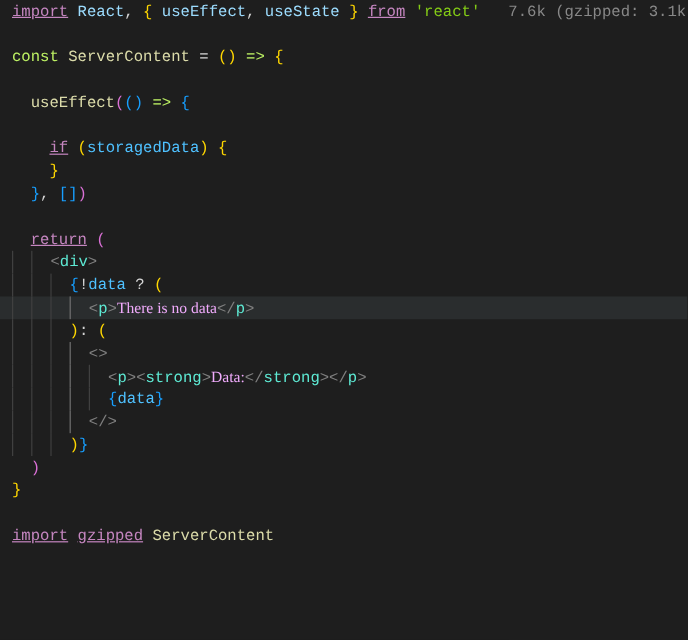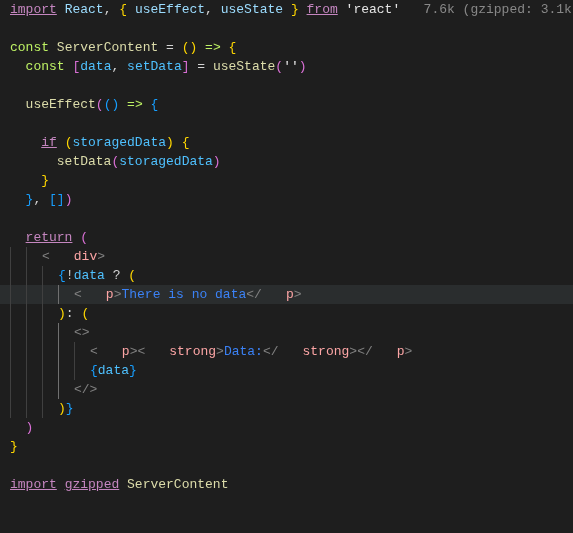--- a/index.html
+++ b/index.html
@@ -45,74 +45,66 @@
   }
   .highlight-line {
     background: #2a2d2e;
   }
   
   .kw { color: #c586c0; text-decoration: underline; }
   .kw2 { color: #bef264; }
   .fn { color: #dcdcaa; }
   .var { color: #9cdcfe; }
   .const { color: #4fc1ff; }
-  .str { color: #e5e5e5; text-align: right; }
+  .str { color: #84cc16; text-align: right; }
   .punc { color: #d4d4d4; }
   .paren-y { color: #ffd700; }
   .paren-p { color: #da70d6; }
   .paren-b { color: #179fff; }
   .brace-y { color: #ffd700; }
   .brace-b { color: #179fff; }
   .tag { color: #808080; }
-  .tagname { color: #fca5a5; margin-left: 24px; }
+  .tagname { color: #5eead4; }
   .hint { color: #888888; }
   .op { color: #d4d4d4; }
-  .white { color: #3b82f6; }
+  .white { color: #f0abfc; font-family: Liberation Serif, serif; }
 </style>
 </head>
 <body>
 
 <div class="editor">
 
 <div class="line">
 <span class="gutter"></span>
 <span class="content"><span class="kw">import</span><span class="punc"> </span><span class="var">React</span><span class="punc">, </span><span class="brace-y">{</span><span class="punc"> </span><span class="var">useEffect</span><span class="punc">, </span><span class="var">useState</span><span class="punc"> </span><span class="brace-y">}</span><span class="punc"> </span><span class="kw">from</span><span class="punc"> </span><span class="str">'react'</span><span class="hint">   </span><span class="hint">7.6k (gzipped: 3.1k)</span></span>
 </div>
 
 <div class="line"><span class="gutter"></span><span class="content"> </span></div>
 
 <div class="line">
 <span class="gutter"></span>
 <span class="content"><span class="kw2">const</span><span class="punc"> </span><span class="fn">ServerContent</span><span class="punc"> = </span><span class="paren-y">(</span><span class="paren-y">)</span><span class="punc"> </span><span class="kw2">=&gt;</span><span class="punc"> </span><span class="brace-y">{</span></span>
 </div>
 
-<div class="line">
-<span class="gutter"></span>
-<span class="content">  <span class="kw2">const</span><span class="punc"> </span><span class="paren-p">[</span><span class="const">data</span><span class="punc">, </span><span class="const">setData</span><span class="paren-p">]</span><span class="punc"> = </span><span class="fn">useState</span><span class="paren-p">(</span><span class="str">''</span><span class="paren-p">)</span></span>
-</div>
 
 <div class="line"><span class="gutter"></span><span class="content"> </span></div>
 
 <div class="line">
 <span class="gutter"></span>
 <span class="content">  <span class="fn">useEffect</span><span class="paren-p">(</span><span class="paren-b">(</span><span class="paren-b">)</span><span class="punc"> </span><span class="kw2">=&gt;</span><span class="punc"> </span><span class="brace-b">{</span></span>
 </div>
 
 
 <div class="line"><span class="gutter"></span><span class="content"> </span></div>
 
 <div class="line">
 <span class="gutter"></span>
 <span class="content">    <span class="kw">if</span><span class="punc"> </span><span class="paren-y">(</span><span class="const">storagedData</span><span class="paren-y">)</span><span class="punc"> </span><span class="brace-y">{</span></span>
 </div>
 
-<div class="line">
-<span class="gutter"></span>
-<span class="content">      <span class="fn">setData</span><span class="paren-p">(</span><span class="const">storagedData</span><span class="paren-p">)</span></span>
-</div>
 
 <div class="line">
 <span class="gutter"></span>
 <span class="content">    <span class="brace-y">}</span></span>
 </div>
 
 <div class="line">
 <span class="gutter"></span>
 <span class="content">  <span class="brace-b">}</span><span class="punc">, </span><span class="paren-b">[</span><span class="paren-b">]</span><span class="paren-p">)</span></span>
 </div>

